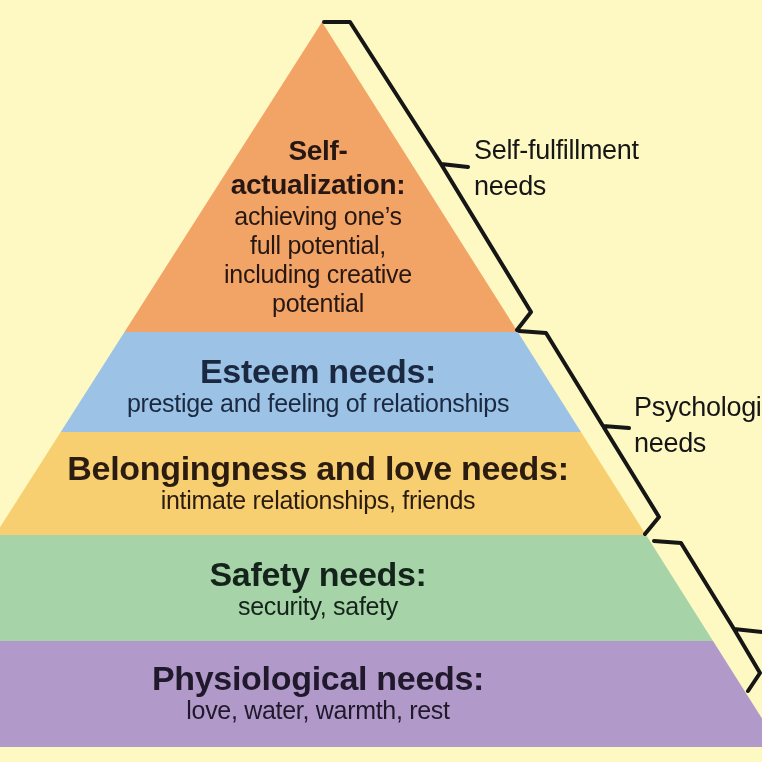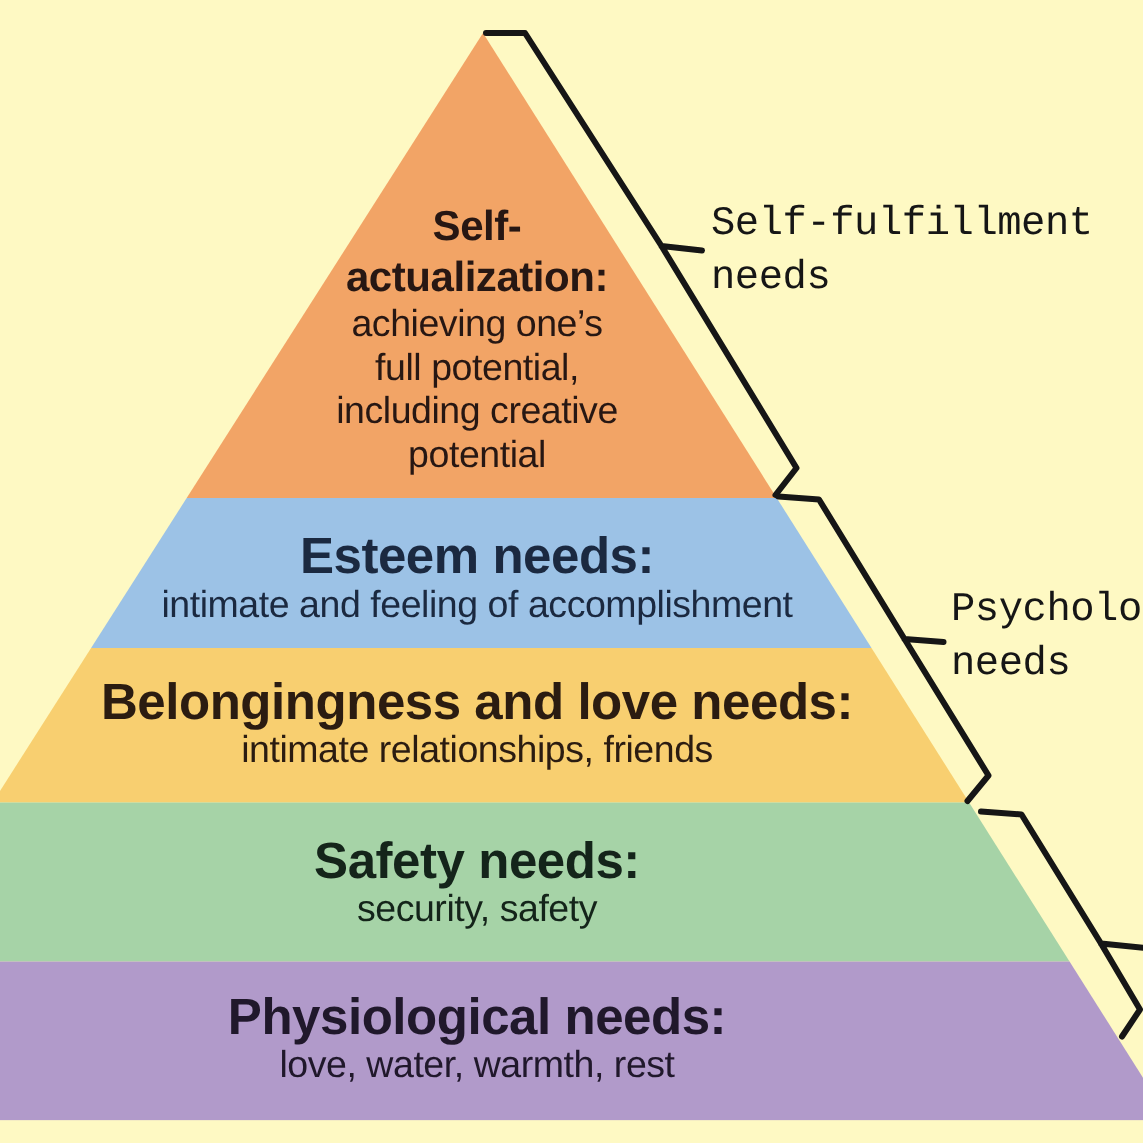--- a/index.html
+++ b/index.html
@@ -41,21 +41,20 @@
   .level-3 { color: #14241a; }
   .level-4 { color: #20182b; }
 
   .side-label {
     position: absolute;
     font-size: 27px;
     line-height: 36px;
     letter-spacing: -0.3px;
     color: #161616;
     white-space: nowrap;
-    font-family: Liberation Mono, monospace;
   }
 </style>
 </head>
 <body>
 
 <div class="stage">
 
   <svg width="762" height="762" viewBox="0 0 762 762">
     <defs>
       <clipPath id="pyr-clip">
@@ -82,21 +81,21 @@
     <div class="h">Self-</div>
     <div class="h">actualization:</div>
     <div class="d">achieving one’s</div>
     <div class="d">full potential,</div>
     <div class="d">including creative</div>
     <div class="d">potential</div>
   </div>
 
   <div class="band-text level-1" style="top:355px">
     <div class="h">Esteem needs:</div>
-    <div class="d">intimate and feeling of accomplishment</div>
+    <div class="d">prestige and feeling of relationships</div>
   </div>
 
   <div class="band-text level-3" style="top:558px">
     <div class="h">Safety needs:</div>
     <div class="d">security, safety</div>
   </div>
 
   <div class="band-text level-2" style="top:452px">
     <div class="h">Belongingness and love needs:</div>
     <div class="d">intimate relationships, friends</div>

